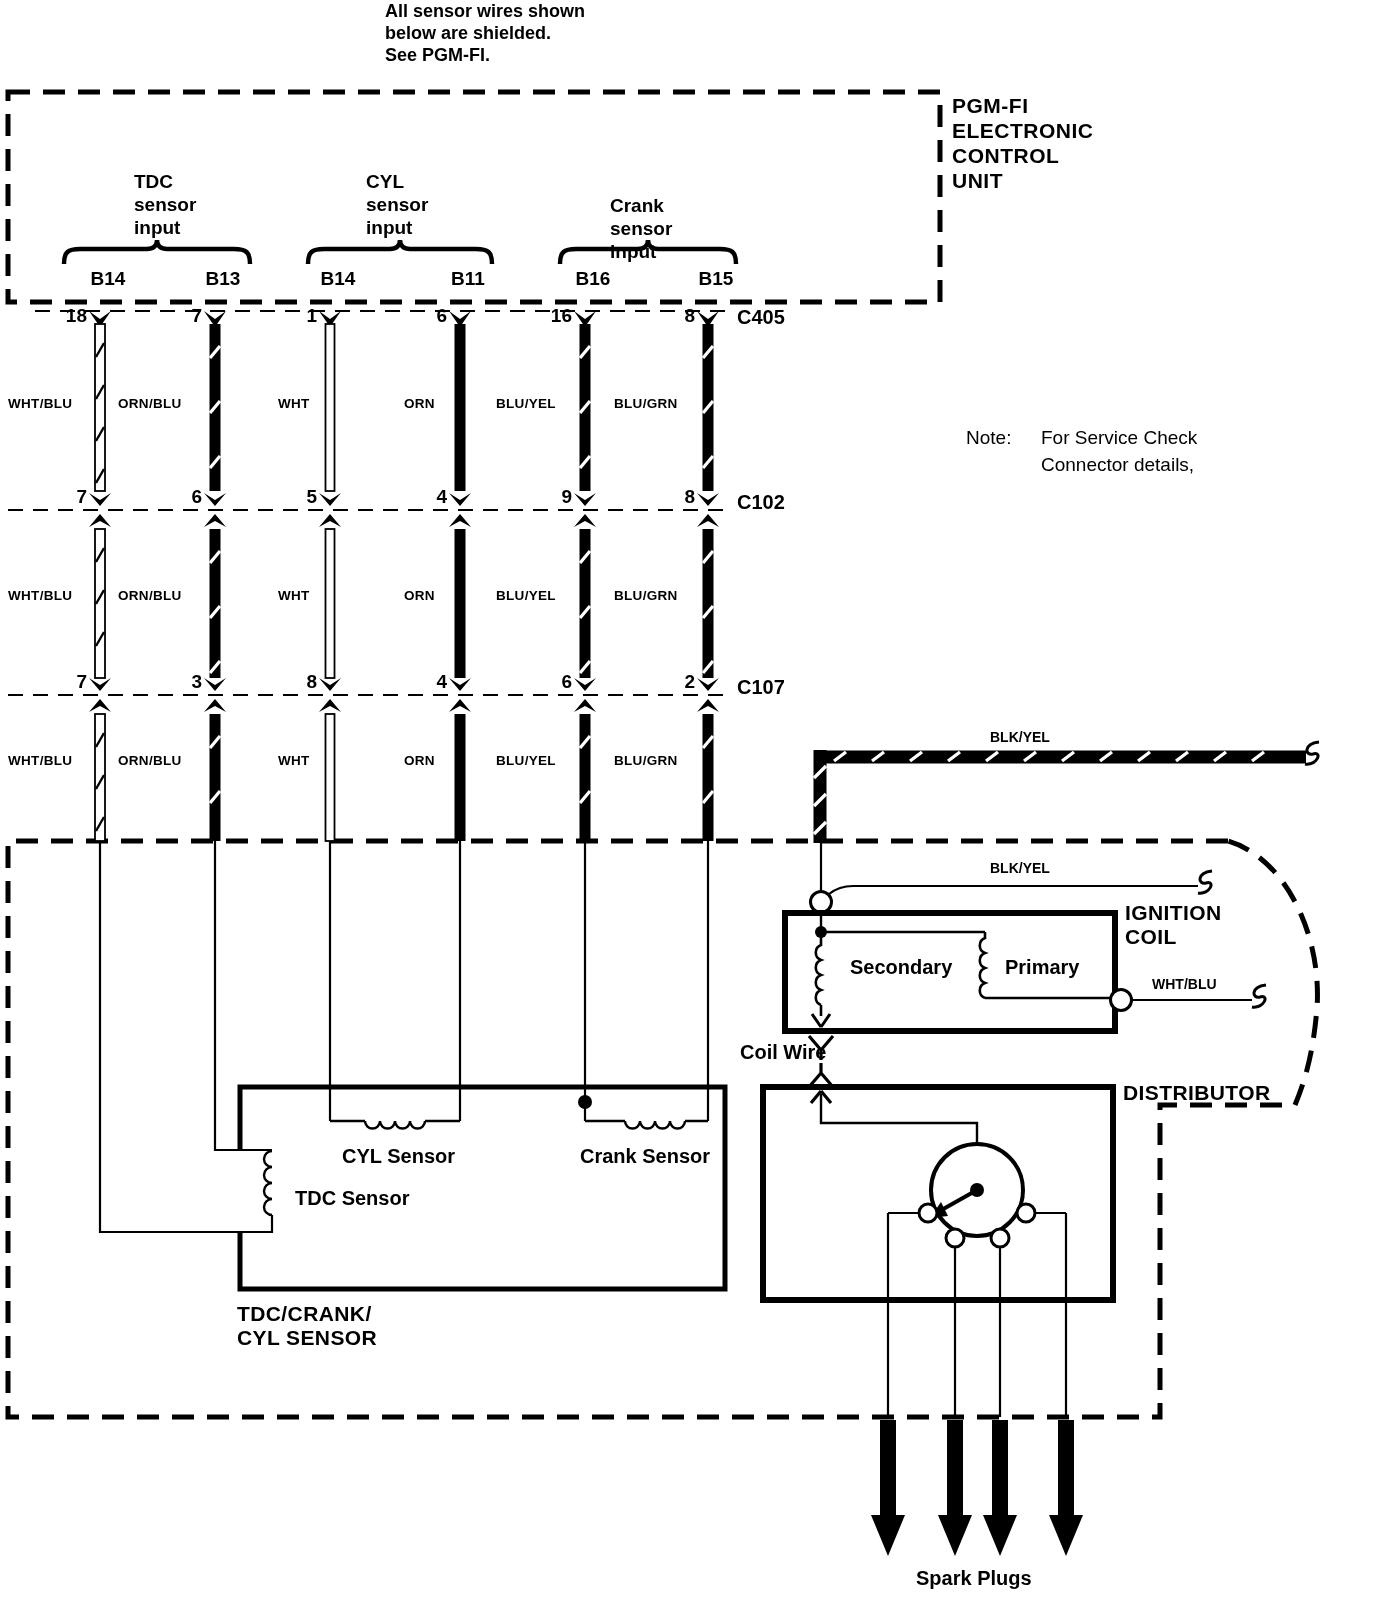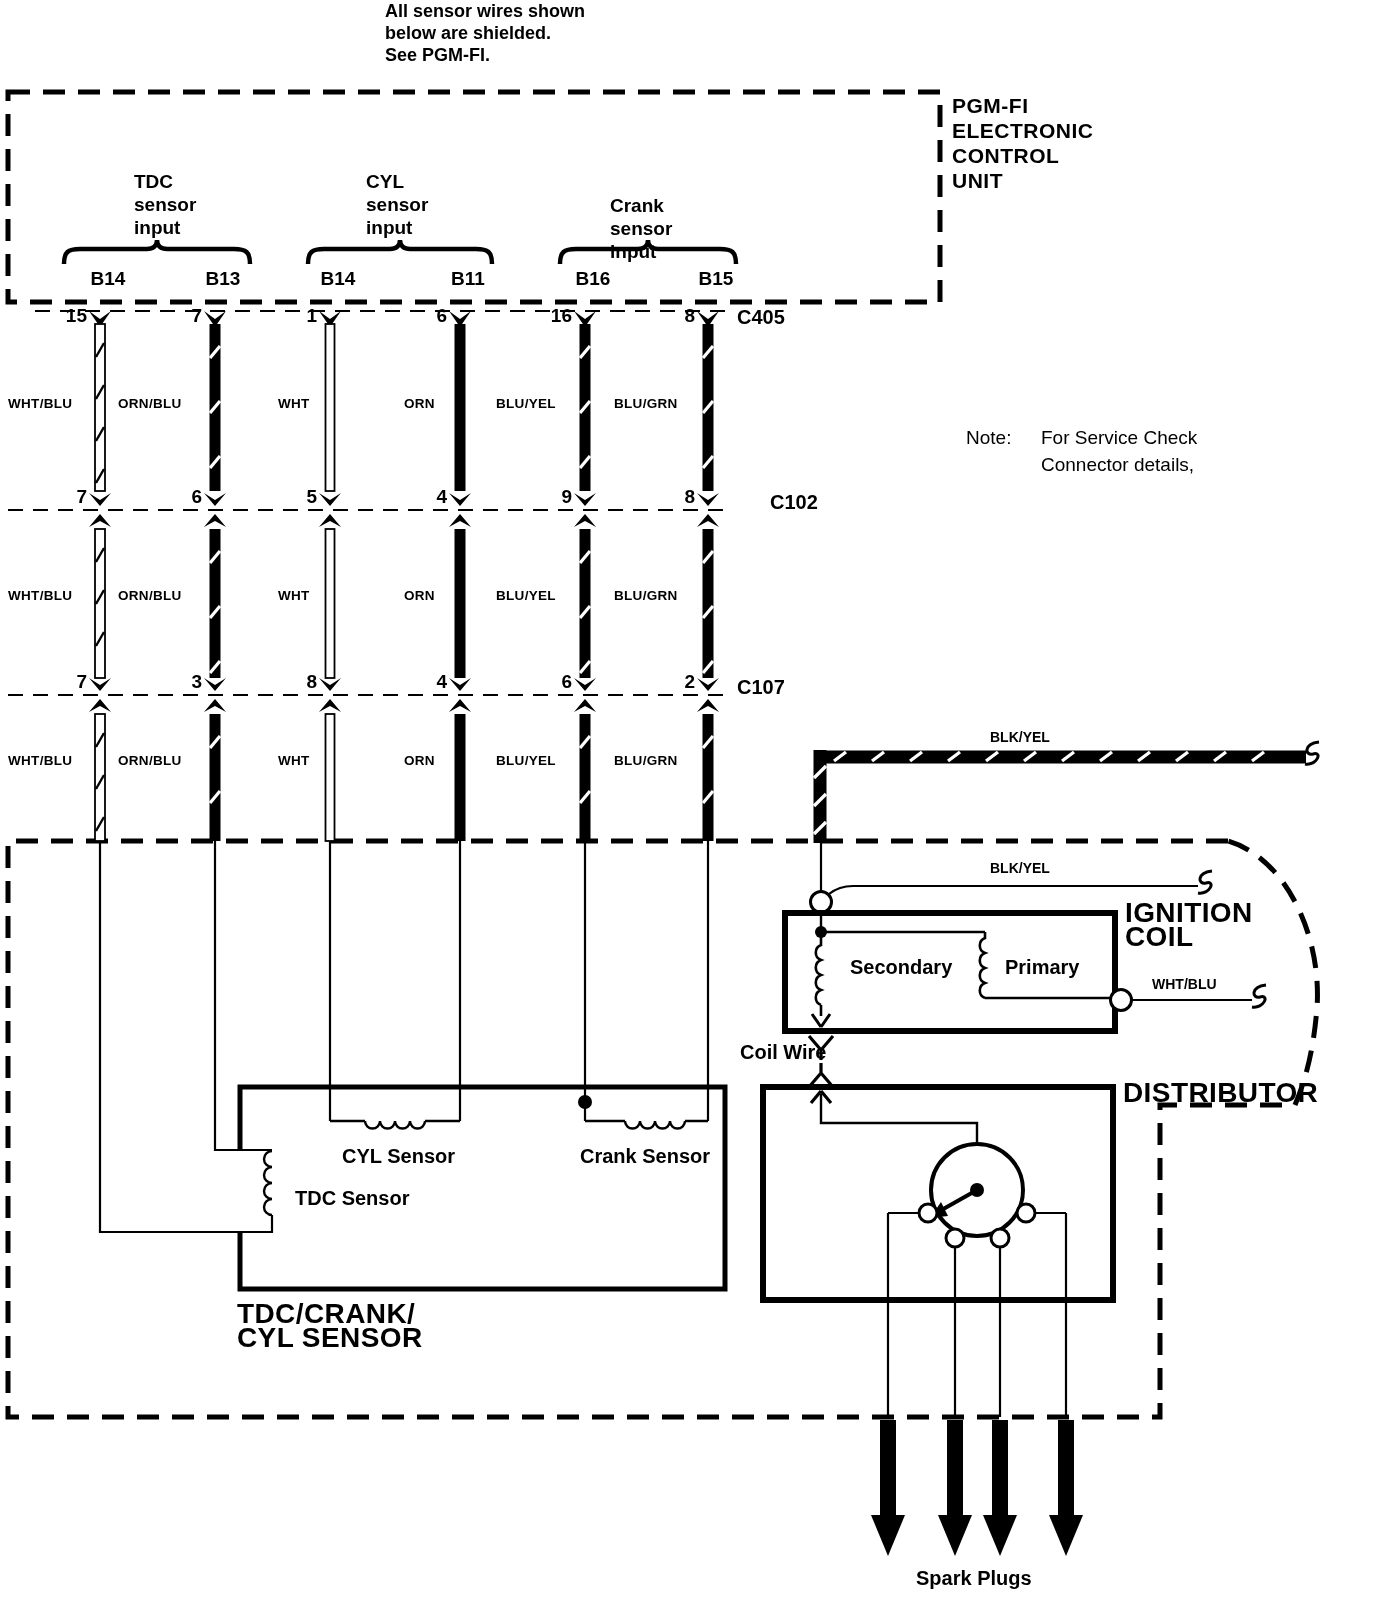--- a/index.html
+++ b/index.html
@@ -9,21 +9,21 @@
   .lbl{position:absolute;white-space:pre;}
   .hdr{font-size:18px;font-weight:600;line-height:22px;}
   .ecu{font-size:21px;font-weight:bold;line-height:25px;letter-spacing:.5px;}
   .grp{font-size:19px;font-weight:600;line-height:23px;}
   .bpin{font-size:19px;font-weight:bold;width:70px;text-align:center;}
   .pin{font-size:19px;font-weight:bold;width:60px;text-align:right;}
   .conn{font-size:20px;font-weight:bold;}
   .wlabel{font-size:13.5px;font-weight:bold;letter-spacing:.3px;}
   .note{font-size:19px;line-height:27px;margin-left:48px;}
   .wiretag{font-size:14px;font-weight:bold;}
-  .boxtitle{font-size:28px;font-weight:bold;line-height:24px;letter-spacing:.4px;}
+  .boxtitle{font-size:21px;font-weight:bold;line-height:24px;letter-spacing:.4px;}
   .comp{font-size:20px;font-weight:bold;}
   .plain{font-size:20px;font-weight:600;}
 </style>
 </head>
 <body>
 
 <svg id="diagram-svg" width="1376" height="1600" viewBox="0 0 1376 1600">
     <rect x="8" y="92" width="932" height="210" fill="none" stroke="#000000" stroke-width="5" stroke-dasharray="22 13"></rect>
     <path d="M1228,841 L8,841 L8,1417 L1160,1417 L1160,1105 L1295,1105 C1304,1083 1313,1056 1317,1008 C1322,936 1286,858 1228,841" fill="none" stroke="#000000" stroke-width="5" stroke-dasharray="22 13"></path>
     <path d="M35,311 H733" fill="none" stroke="#000000" stroke-width="2" stroke-dasharray="15 10"></path>
@@ -192,35 +192,35 @@
 <div class="lbl grp" style="left:366px;top:170px;"><span>CYL</span><br><span>sensor</span><br><span>input</span></div>
 <div class="lbl grp" style="left:610px;top:170px;margin-top:24px;"><span>Crank</span><br><span>sensor</span><br><span>input</span></div>
 
 <div class="lbl bpin" style="left:73px;top:268px;">B14</div>
 <div class="lbl bpin" style="left:188px;top:268px;">B13</div>
 <div class="lbl bpin" style="left:303px;top:268px;">B14</div>
 <div class="lbl bpin" style="left:433px;top:268px;">B11</div>
 <div class="lbl bpin" style="left:558px;top:268px;">B16</div>
 <div class="lbl bpin" style="left:681px;top:268px;">B15</div>
 
-<div class="lbl pin" style="left:27px;top:305px;">15</div>
+<div class="lbl pin" style="left:27px;top:305px;">18</div>
 <div class="lbl pin" style="left:142px;top:305px;">7</div>
 <div class="lbl pin" style="left:257px;top:305px;">1</div>
 <div class="lbl pin" style="left:387px;top:305px;">6</div>
 <div class="lbl pin" style="left:512px;top:305px;">16</div>
 <div class="lbl pin" style="left:635px;top:305px;">8</div>
 <div class="lbl conn" style="left:737px;top:306px;">C405</div>
 
 <div class="lbl pin" style="left:27px;top:486px;">7</div>
 <div class="lbl pin" style="left:142px;top:486px;">6</div>
 <div class="lbl pin" style="left:257px;top:486px;">5</div>
 <div class="lbl pin" style="left:387px;top:486px;">4</div>
 <div class="lbl pin" style="left:512px;top:486px;">9</div>
 <div class="lbl pin" style="left:635px;top:486px;">8</div>
-<div class="lbl conn" style="left:737px;top:491px;margin-left:33px;">C102</div>
+<div class="lbl conn" style="left:737px;top:491px;">C102</div>
 
 <div class="lbl pin" style="left:27px;top:671px;">7</div>
 <div class="lbl pin" style="left:142px;top:671px;">3</div>
 <div class="lbl pin" style="left:257px;top:671px;">8</div>
 <div class="lbl pin" style="left:387px;top:671px;">4</div>
 <div class="lbl pin" style="left:512px;top:671px;">6</div>
 <div class="lbl pin" style="left:635px;top:671px;">2</div>
 <div class="lbl conn" style="left:737px;top:676px;">C107</div>
 
 <div class="lbl wlabel" style="left:8px;top:396px;">WHT/BLU</div>

